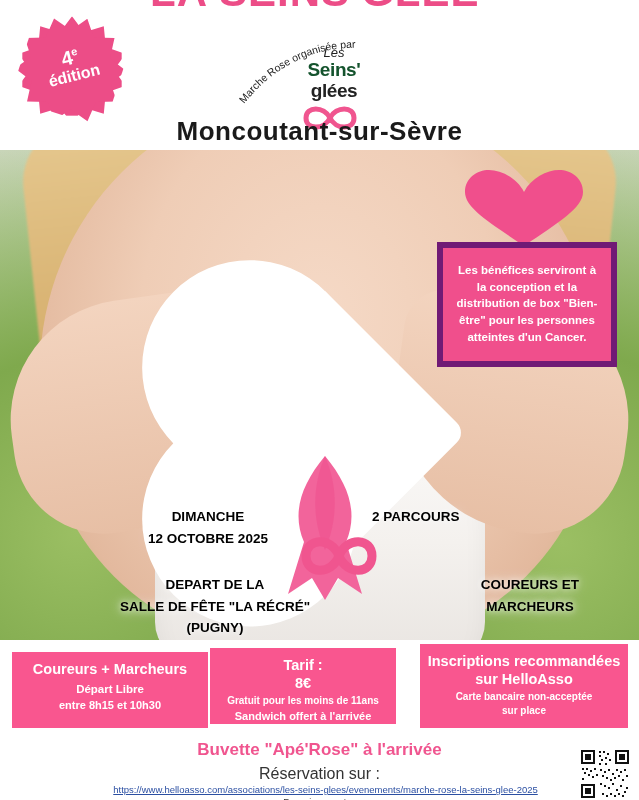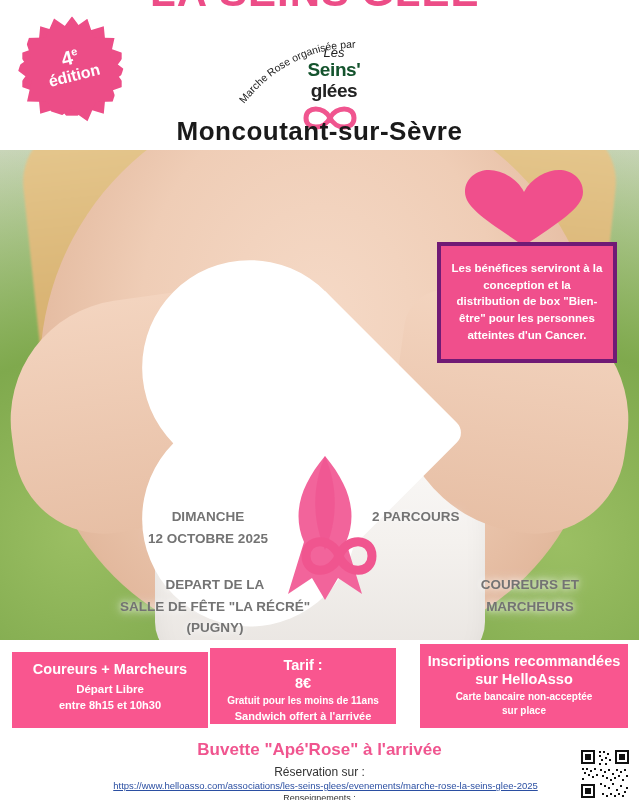--- a/index.html
+++ b/index.html
@@ -180,39 +180,39 @@
     width: 86px; height: 150px;
   }
 
   
   .infobox-wrap { position: absolute; right: 22px; top: 20px; width: 180px; }
   .infobox-heart { position: relative; left: 22px; width: 130px; height: 78px; }
   .infobox {
     position: relative;
     margin-top: -6px;
     background: #f04f8c;
-    border: 4px solid #701a75;
+    border: 6px solid #701a75;
     color: #ffffff;
     text-align: center;
     font-weight: bold;
     font-size: 11.5px;
     line-height: 1.45;
     padding: 14px 10px 16px;
   }
 
   
   .details {
     position: absolute;
     left: 0; top: 478px; width: 639px; height: 160px;
   }
   .detail {
     position: absolute;
     text-align: center;
     font-weight: bold;
-    color: #737373;
+    color: #000000;
     line-height: 1.6;
     font-size: 13.5px;
     text-shadow: 0 0 6px rgba(255,255,255,.85), 0 0 14px rgba(255,255,255,.8);
   }
   .d-dimanche { left: 118px; top: 28px; width: 180px; }
   .d-depart   { left: 110px; top: 96px; width: 210px; }
   .d-parcours { left: 372px; top: 28px; width: 180px; text-align: left; }
   .d-coureurs { left: 440px; top: 96px; width: 180px; text-align: center; }
   .infinity-mid {
     position: absolute;
@@ -248,21 +248,21 @@
     text-align: center;
   }
   .buvette {
     margin-top: 6px;
     font-size: 17px;
     font-weight: bold;
     color: #f0558f;
   }
   .reserv {
     margin-top: 5px;
-    font-size: 12px;
+    font-size: 16px;
     color: #333;
   }
   .url {
     margin-top: 1px;
     font-size: 9.5px;
     color: #2b4fa2;
     text-decoration: underline;
     word-break: break-all;
     padding: 0 70px;
     margin-left: 12px;

